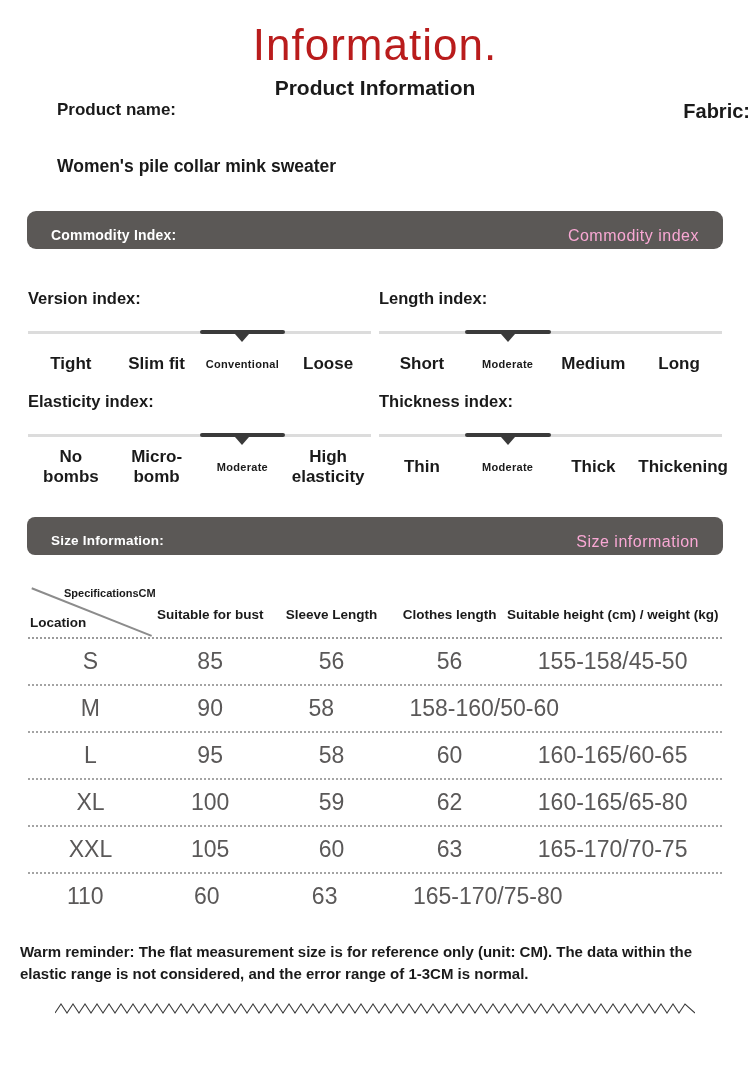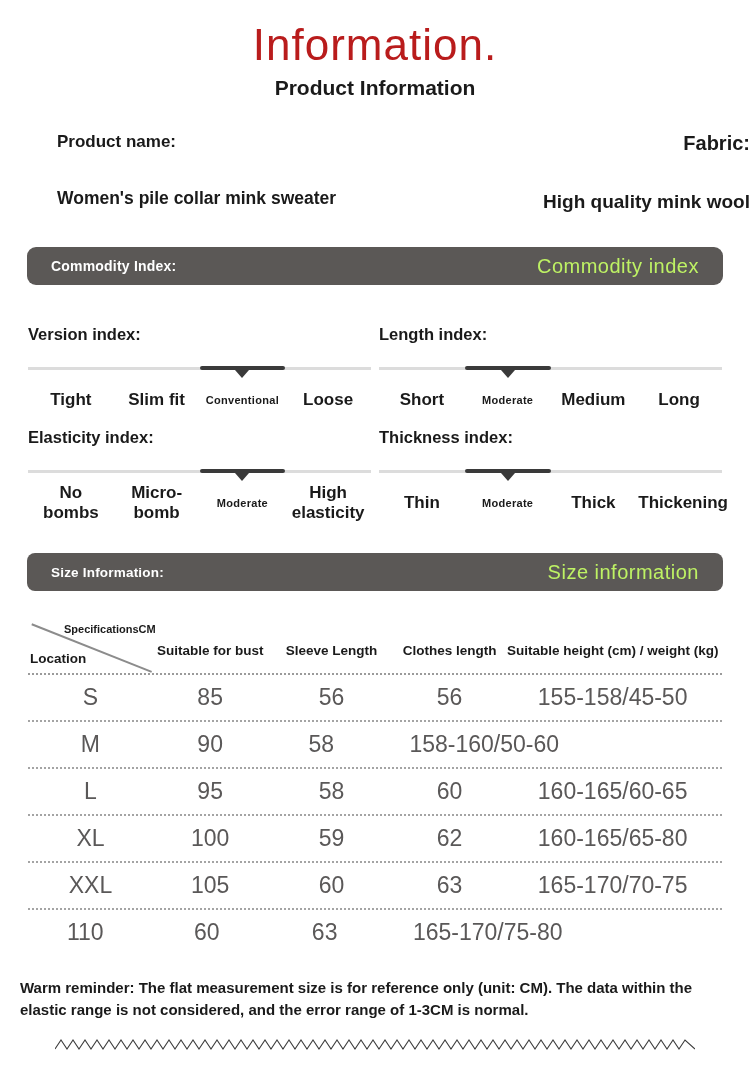--- a/index.html
+++ b/index.html
@@ -6,36 +6,36 @@
   body{
     width:750px;height:1086px;background:#ffffff;position:relative;overflow:hidden;
     font-family:"Liberation Sans","DejaVu Sans",sans-serif;color:#1a1a1a;
   }
   .page-title{
     text-align:center;margin-top:20px;font-size:44px;font-weight:400;
     letter-spacing:1px;color:#b91c1c;
   }
   .page-subtitle{text-align:center;margin-top:6px;font-size:21px;font-weight:bold;}
 
-  .info-row{display:flex;margin-top:32px;}
+  .info-row{display:flex;}
   .info-col{width:50%;box-sizing:border-box;}
   .info-col.left{padding-left:57px;}
   .info-col.right{text-align:right;}
   .info-label{font-size:17px;font-weight:bold;}
   .info-col.right .info-label{font-size:20px;}
   .info-value{margin-top:36px;font-size:17.5px;font-weight:bold;}
   .info-col.right .info-value{font-size:19px;}
 
   .bar{
     margin:34px 27px 0;height:38px;border-radius:9px;
-    display:flex;justify-content:space-between;align-items:center;
-    padding:8px 24px;box-sizing:border-box;background:#5b5856;
+    display:flex;justify-content:space-between;align-items:flex-start;
+    padding:16px 24px;box-sizing:border-box;background:#5b5856;
   }
   .bar-left{font-size:14px;font-weight:bold;color:#ffffff;letter-spacing:.2px;}
-  .bar-right{font-size:20px;color:#bef264;letter-spacing:.5px;}
+  .bar-right{font-size:16px;color:#f9a8d4;letter-spacing:.5px;}
   .bar.size-bar{margin-top:30px;border-radius:8px;}
   .bar.size-bar .bar-left{font-size:13.5px;}
 
   .indices{
     display:grid;grid-template-columns:1fr 1fr;column-gap:36px;row-gap:36px;
     margin:40px 28px 0;
     gap:8px;
   }
   .index-title{font-size:16.5px;font-weight:bold;margin-bottom:22px;}
   .slider{position:relative;height:6px;}
@@ -78,21 +78,20 @@
 <div class="page-title">Information.</div>
 <div class="page-subtitle">Product Information</div>
 
 <div class="info-row">
   <div class="info-col left">
     <div class="info-label">Product name:</div>
     <div class="info-value">Women's pile collar mink sweater</div>
   </div>
   <div class="info-col right">
     <div class="info-label">Fabric:</div>
-    <div class="info-value">High quality mink wool</div>
   </div>
 </div>
 
 <div class="bar">
   <span class="bar-left">Commodity Index:</span>
   <span class="bar-right">Commodity index</span>
 </div>
 
 <div class="indices">
   <div class="index-block">

